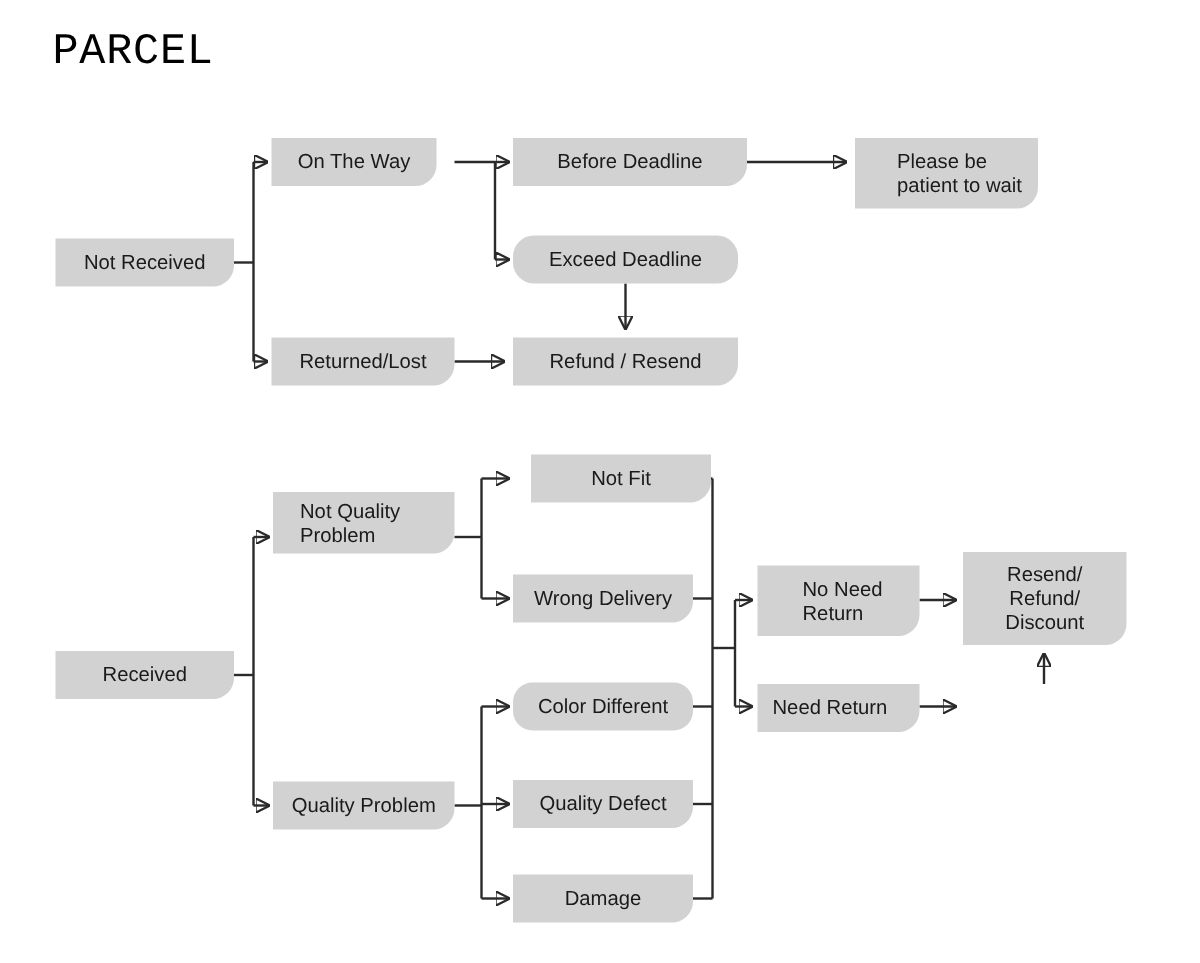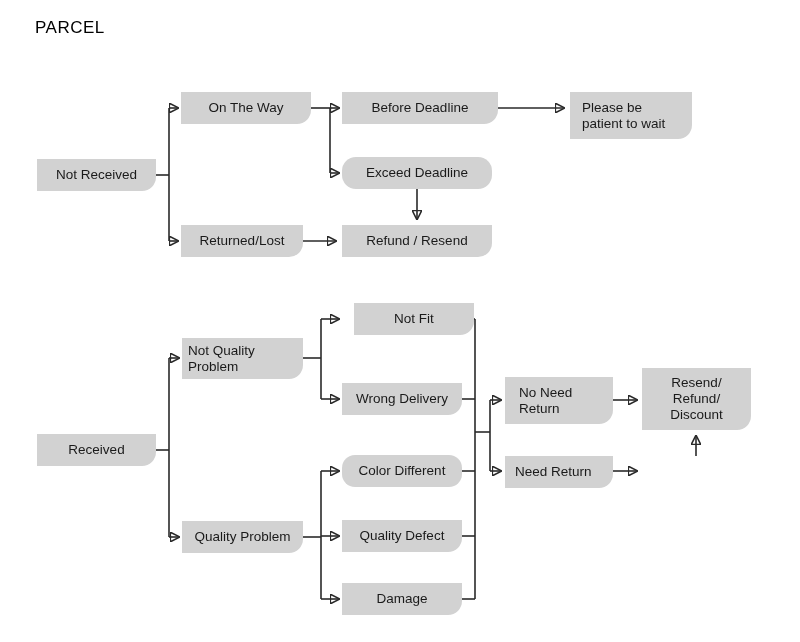--- a/index.html
+++ b/index.html
@@ -16,24 +16,24 @@
   #canvas {
     position: relative;
     width: 800px;
     height: 642px;
     background: #ffffff;
   }
   #title {
     position: absolute;
     left: 35px;
     top: 18px;
-    font-size: 17px;
+    font-size: 29px;
     letter-spacing: 0.5px;
     color: #000000;
-    font-family: Liberation Sans, sans-serif;
+    font-family: Liberation Mono, monospace;
     white-space: nowrap;
   }
   .node {
     position: absolute;
     background: #d2d2d2;
     color: #1a1a1a;
     font-size: 13.5px;
     line-height: 16px;
     font-family: "Liberation Sans", sans-serif;
     border-radius: 0 0 14px 0;
@@ -41,21 +41,21 @@
     display: flex;
     align-items: center;
     justify-content: center;
     text-align: center;
     white-space: pre-line;
     padding: 0 6px;
   }
   .node.left-text {
     justify-content: flex-start;
     text-align: left;
-    padding-left: 12px;
+    padding-left: 28px;
   }
   #wires {
     position: absolute;
     left: 0;
     top: 0;
     width: 800px;
     height: 642px;
     pointer-events: none;
   }
   #wires line, #wires path {
@@ -124,51 +124,51 @@
 
     <path d="M 613 400 L 637 400" marker-end="url(#arw)"></path>
 
     <path d="M 613 471 L 637 471" marker-end="url(#arw)"></path>
 
     <path d="M 696 456 L 696 436" marker-end="url(#arw)"></path>
   </svg>
 
   <div class="node" style="left:37px;  top:159px; width:119px; height:32px;">Not Received</div>
 
-  <div class="node" style="left:181px; top:92px;  width:130px; height:32px;">On The Way</div>
+  <div class="node" style="left:181px; top:92px;  width:110px; height:32px;">On The Way</div>
 
   <div class="node" style="left:181px; top:225px; width:122px; height:32px;">Returned/Lost</div>
 
   <div class="node" style="left:342px; top:92px;  width:156px; height:32px;">Before Deadline</div>
 
   <div class="node" style="left:342px; top:157px; width:150px; height:32px;border-radius:14px;">Exceed Deadline</div>
 
   <div class="node" style="left:342px; top:225px; width:150px; height:32px;">Refund / Resend</div>
 
   <div class="node left-text" style="left:570px; top:92px;  width:122px; height:47px;">Please be
 patient to wait</div>
 
   <div class="node" style="left:37px;  top:434px; width:119px; height:32px;">Received</div>
 
-  <div class="node left-text" style="left:182px; top:338px; width:121px; height:41px; padding-left:6px;">Not Quality
+  <div class="node left-text" style="left:182px; top:328px; width:121px; height:41px; padding-left:18px;">Not Quality
 Problem</div>
 
   <div class="node" style="left:182px; top:521px; width:121px; height:32px;">Quality Problem</div>
 
   <div class="node" style="left:354px; top:303px; width:120px; height:32px;">Not Fit</div>
 
   <div class="node" style="left:342px; top:383px; width:120px; height:32px;">Wrong Delivery</div>
 
   <div class="node" style="left:342px; top:455px; width:120px; height:32px;border-radius:13px;">Color Different</div>
 
   <div class="node" style="left:342px; top:520px; width:120px; height:32px;">Quality Defect</div>
 
   <div class="node" style="left:342px; top:583px; width:120px; height:32px;text-align:right;">Damage</div>
 
-  <div class="node left-text" style="left:505px; top:377px; width:108px; height:47px; padding-left:14px;">No Need
+  <div class="node left-text" style="left:505px; top:377px; width:108px; height:47px; padding-left:30px;">No Need
 Return</div>
 
   <div class="node left-text" style="left:505px; top:456px; width:108px; height:32px; padding-left:10px;">Need Return</div>
 
   <div class="node" style="left:642px; top:368px; width:109px; height:62px;">Resend/
 Refund/
 Discount</div>
 
 
 </div>

